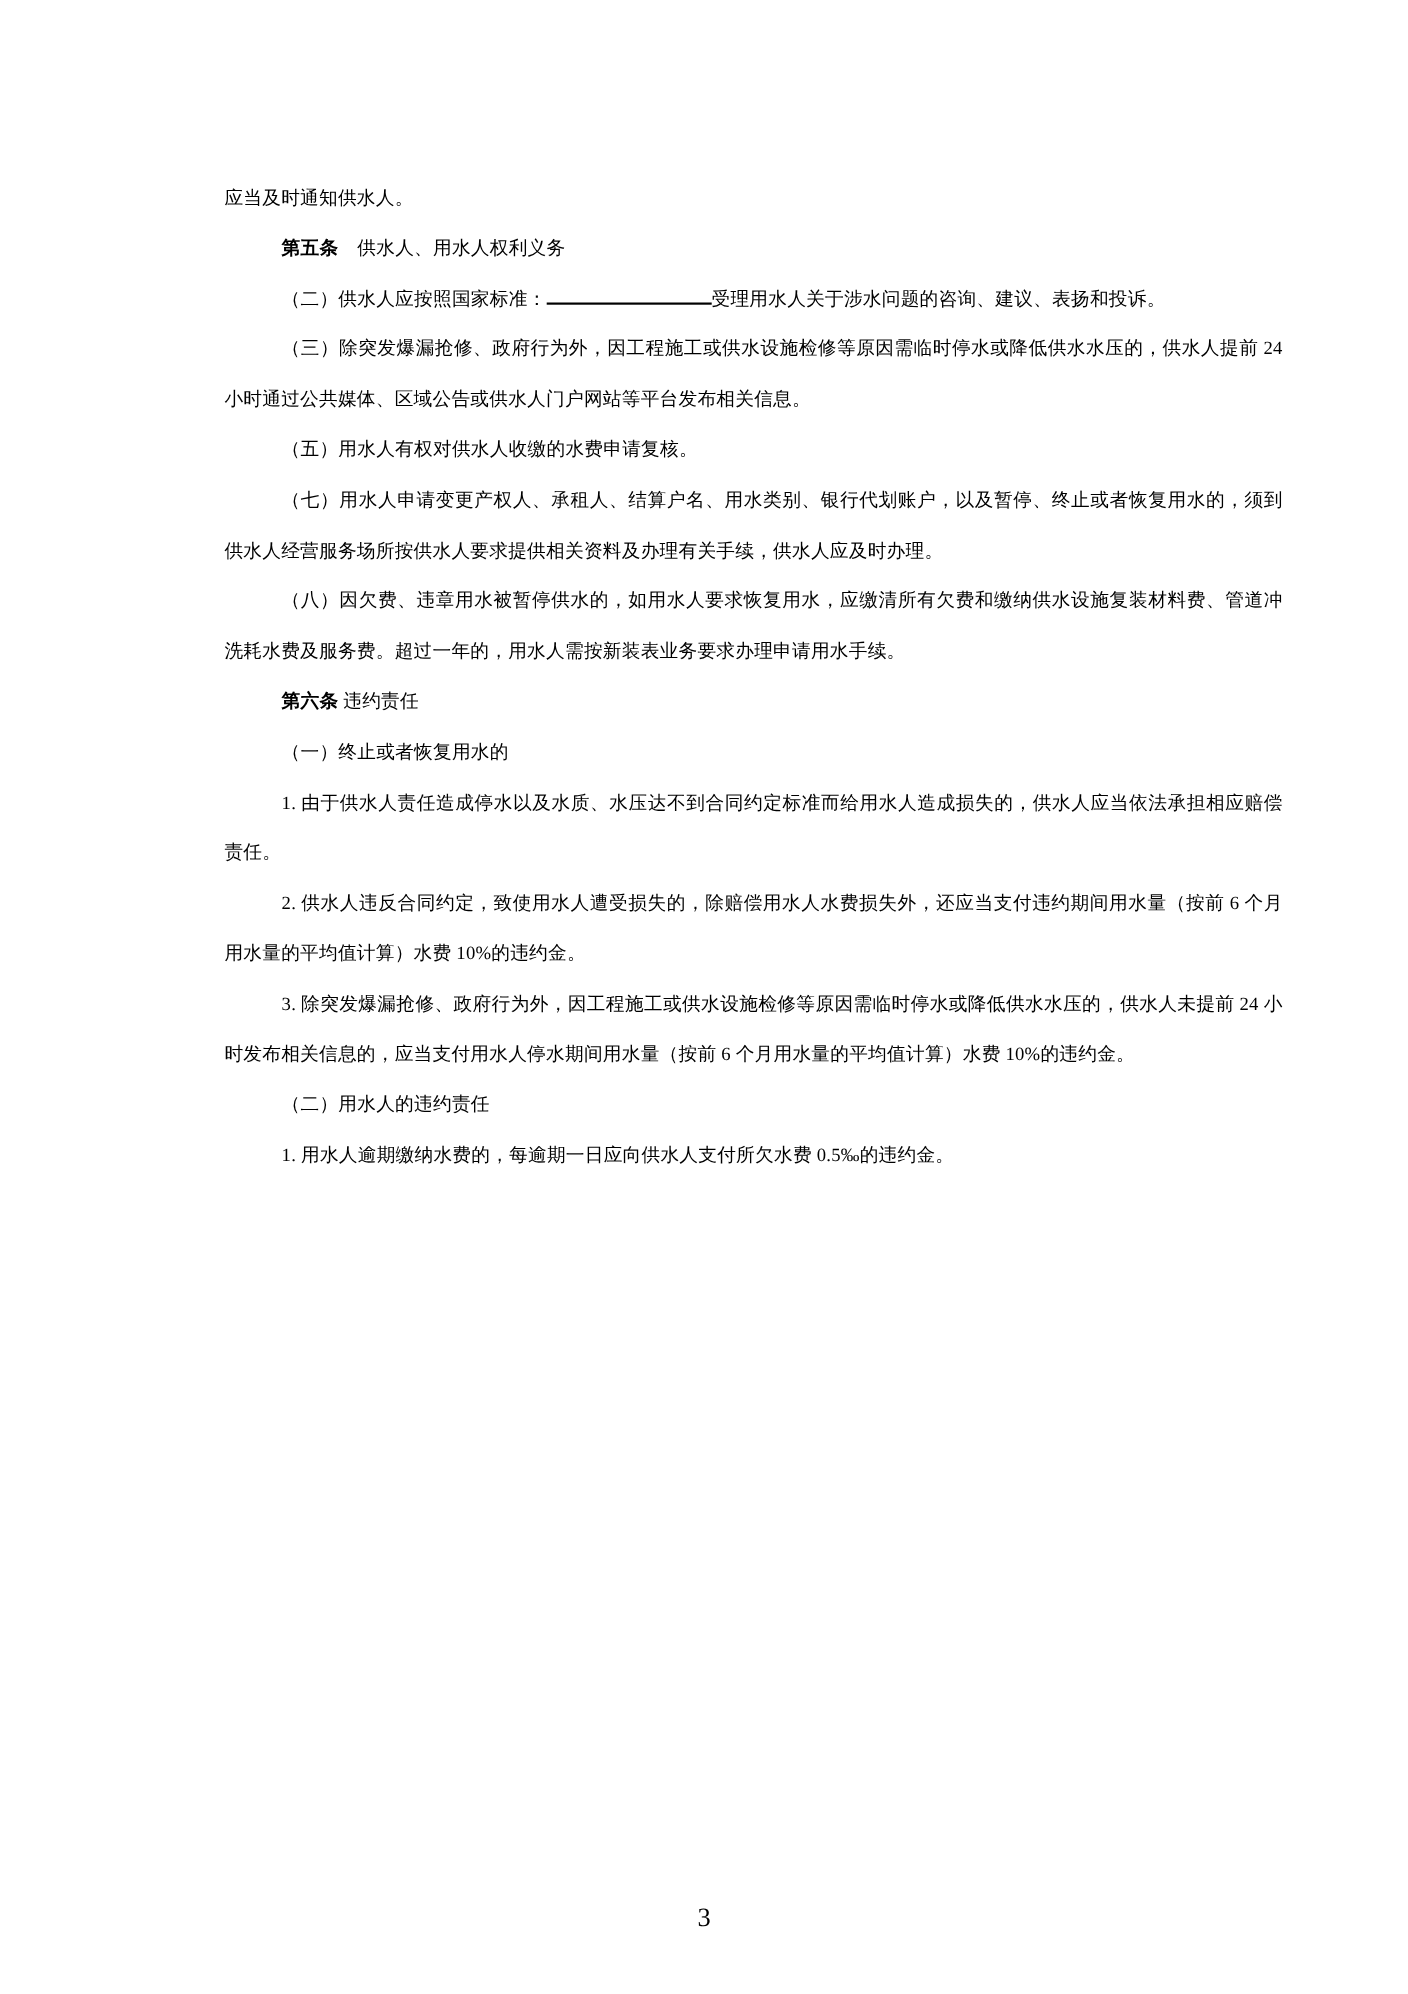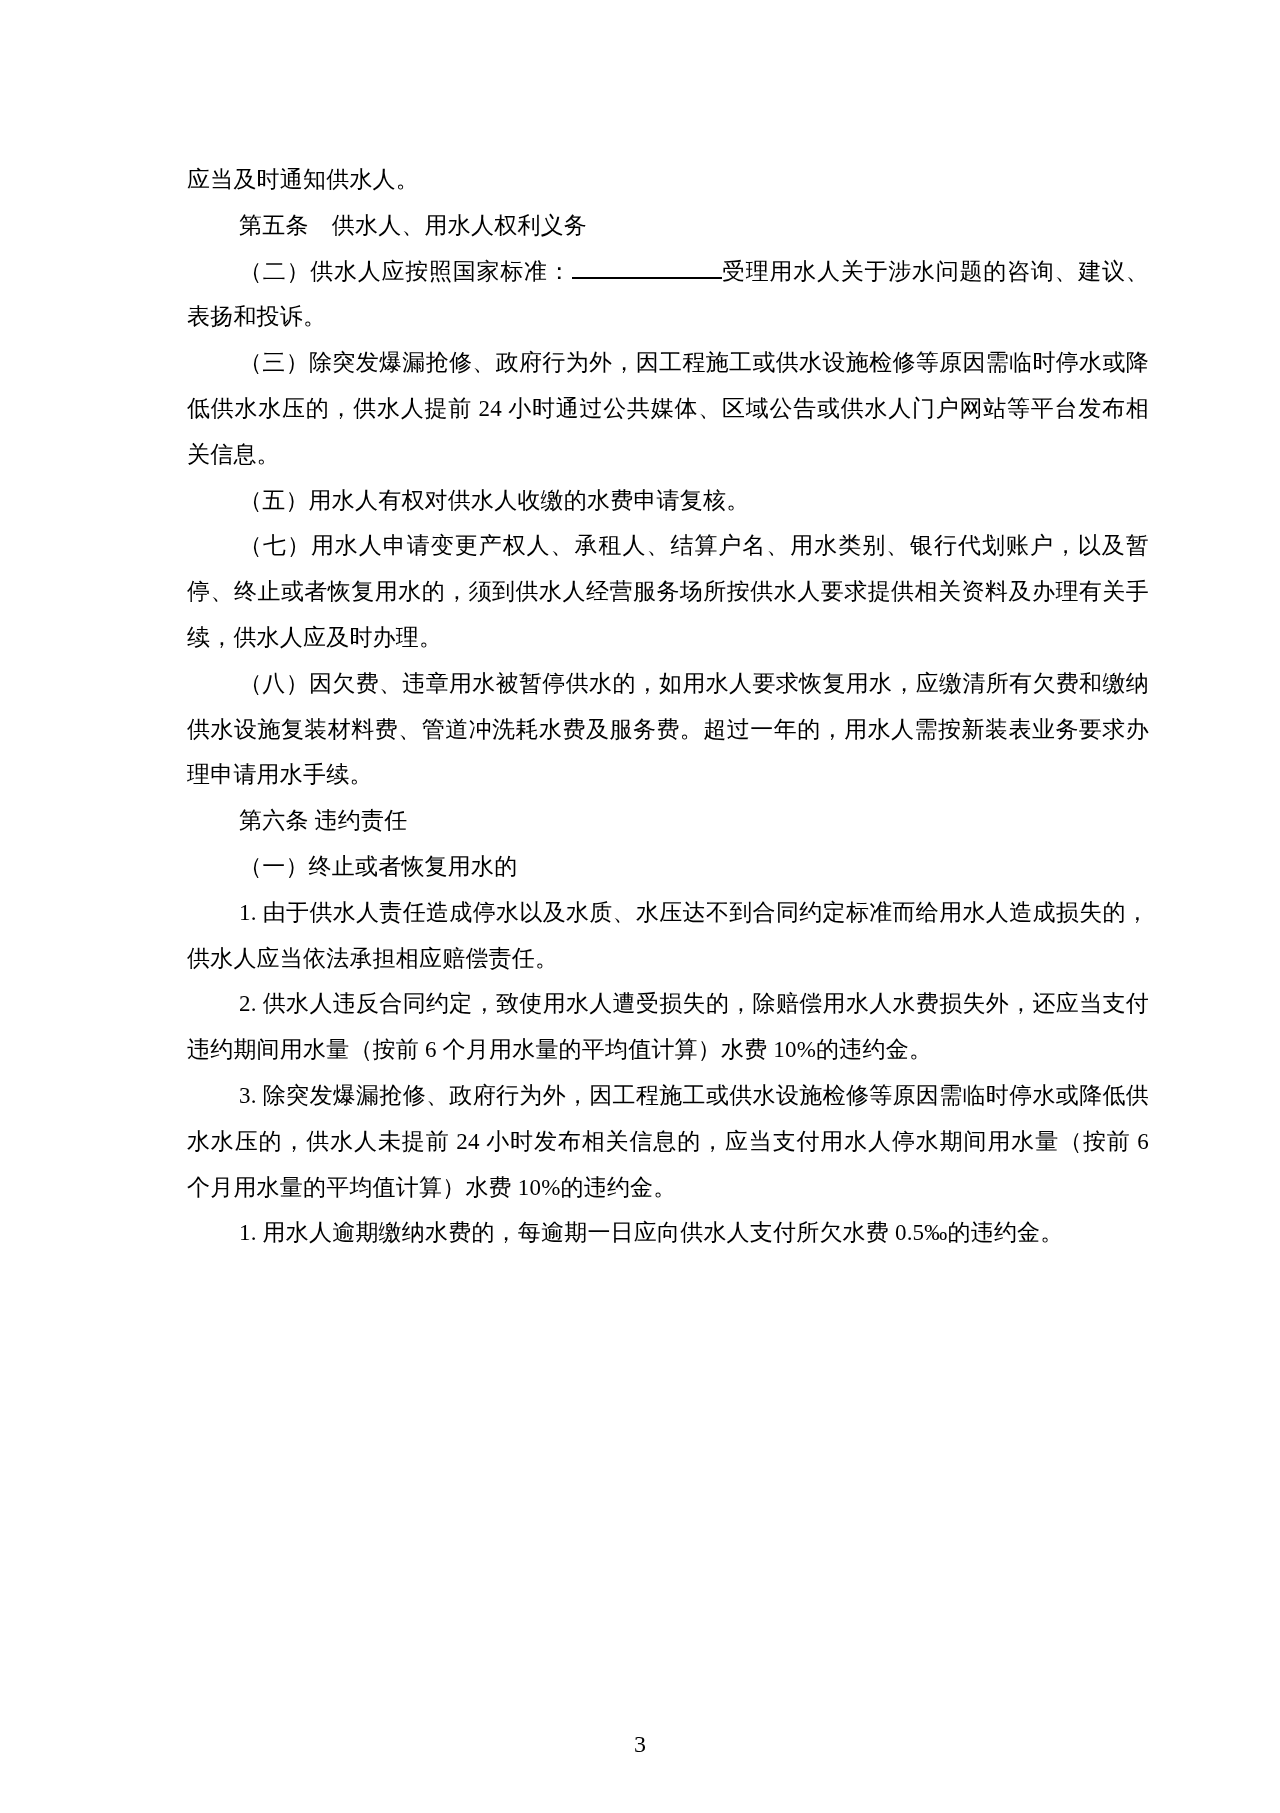--- a/index.html
+++ b/index.html
@@ -15,37 +15,37 @@
     font-family: "Liberation Serif", "DejaVu Serif", serif;
     overflow: hidden;
   }
   .page {
     position: absolute;
     inset: 0;
     background: #ffffff;
   }
   .content {
     position: absolute;
-    left: 187px;
+    left: 204px;
     top: 157px;
     width: 962px;
-    font-size: 23px;
+    font-size: 17px;
     line-height: 45.8px;
     text-align: justify;
     letter-spacing: 0.2px;
   }
   .content p {
     margin: 0;
     padding: 0;
   }
   .content p.indent {
     text-indent: 52px;
   }
   .article-label {
-    font-weight: normal;
+    font-weight: bold;
     font-family: "Liberation Sans", "DejaVu Sans", sans-serif;
   }
   .blank {
     display: inline-block;
     width: 150px;
     height: 1em;
     border-bottom: 2px solid #000000;
     vertical-align: baseline;
   }
   .page-number {
@@ -68,16 +68,17 @@
       <p class="indent"><span>（二）供水人应按照国家标准：</span><span class="blank"></span><span>受理用水人关于涉水问题的咨询、建议、表扬和投诉。</span></p>
       <p class="indent"><span>（三）除突发爆漏抢修、政府行为外，因工程施工或供水设施检修等原因需临时停水或降低供水水压的，供水人提前 24 小时通过公共媒体、区域公告或供水人门户网站等平台发布相关信息。</span></p>
       <p class="indent"><span>（五）用水人有权对供水人收缴的水费申请复核。</span></p>
       <p class="indent"><span>（七）用水人申请变更产权人、承租人、结算户名、用水类别、银行代划账户，以及暂停、终止或者恢复用水的，须到供水人经营服务场所按供水人要求提供相关资料及办理有关手续，供水人应及时办理。</span></p>
       <p class="indent"><span>（八）因欠费、违章用水被暂停供水的，如用水人要求恢复用水，应缴清所有欠费和缴纳供水设施复装材料费、管道冲洗耗水费及服务费。超过一年的，用水人需按新装表业务要求办理申请用水手续。</span></p>
       <p class="indent"><span class="article-label">第六条</span><span> 违约责任</span></p>
       <p class="indent"><span>（一）终止或者恢复用水的</span></p>
       <p class="indent"><span>1. 由于供水人责任造成停水以及水质、水压达不到合同约定标准而给用水人造成损失的，供水人应当依法承担相应赔偿责任。</span></p>
       <p class="indent"><span>2.  供水人违反合同约定，致使用水人遭受损失的，除赔偿用水人水费损失外，还应当支付违约期间用水量（按前 6 个月用水量的平均值计算）水费 10%的违约金。</span></p>
       <p class="indent"><span>3.  除突发爆漏抢修、政府行为外，因工程施工或供水设施检修等原因需临时停水或降低供水水压的，供水人未提前 24 小时发布相关信息的，应当支付用水人停水期间用水量（按前 6 个月用水量的平均值计算）水费 10%的违约金。</span></p>
+      <p class="indent"><span>（二）用水人的违约责任</span></p>
       <p class="indent"><span>1. 用水人逾期缴纳水费的，每逾期一日应向供水人支付所欠水费 0.5‰的违约金。</span></p>
     </div>
   <div class="page-number">3</div>
 </div>
 
 </body></html>

